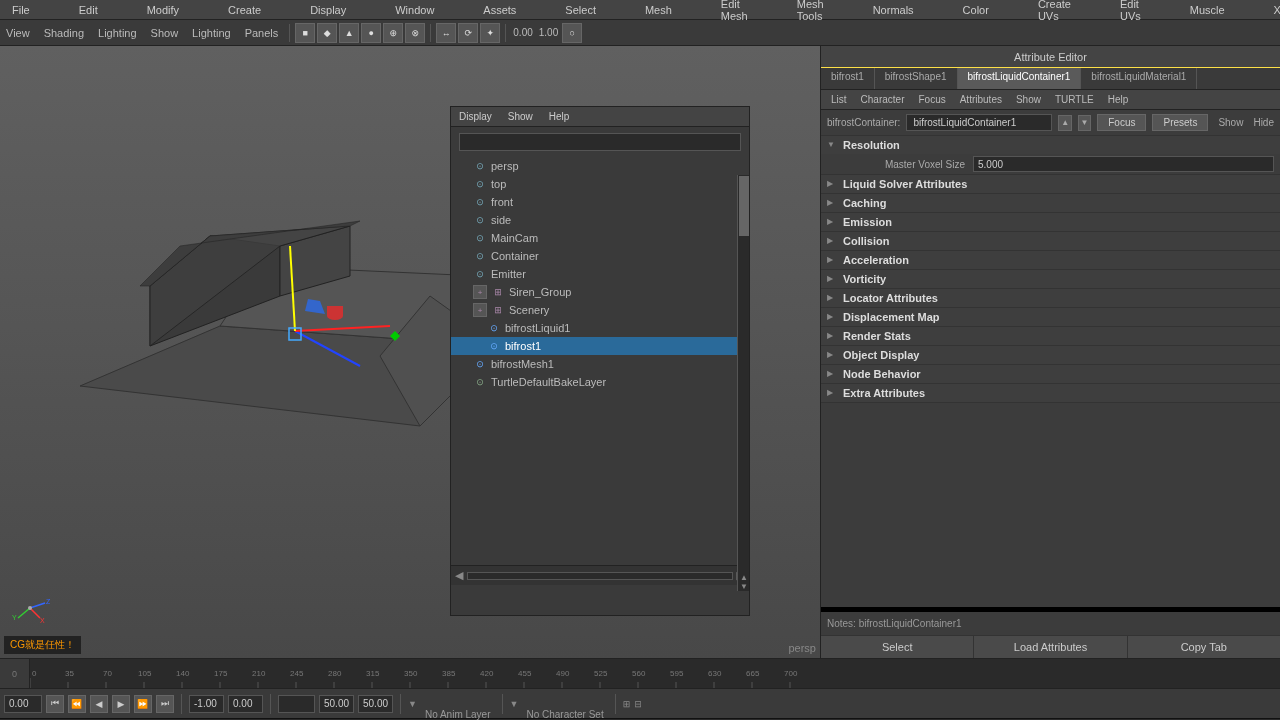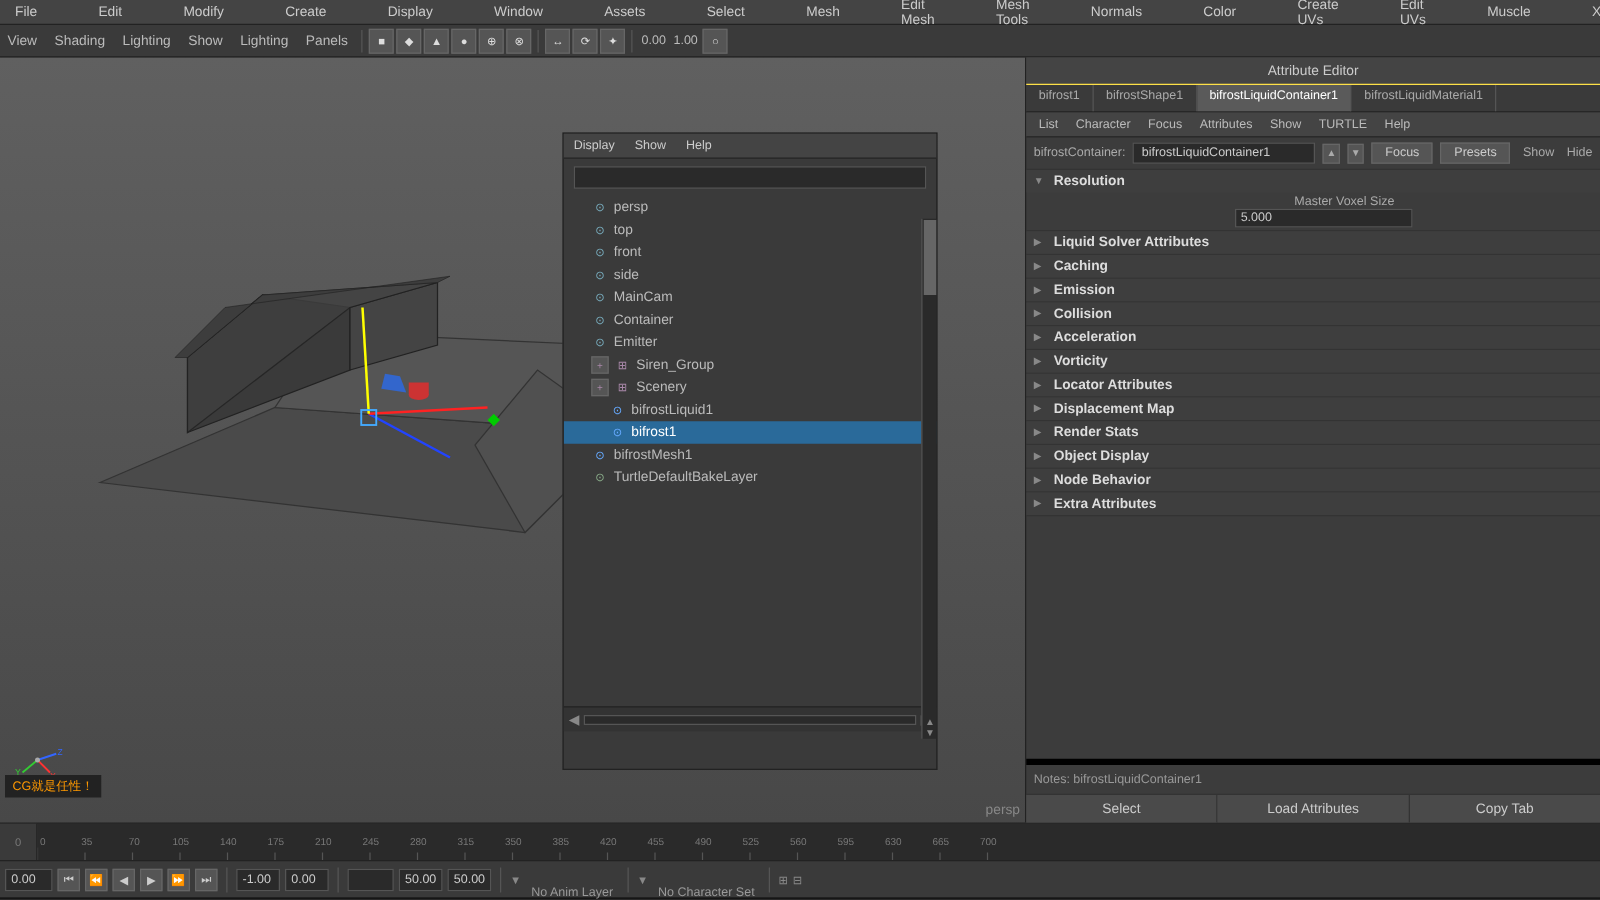--- a/index.html
+++ b/index.html
@@ -16,21 +16,21 @@
     .toolbar-btn { width: 20px; height: 20px; background: #555; border: 1px solid #666; display: flex; align-items: center; justify-content: center; font-size: 9px; cursor: pointer; color: #ddd; }
 
     
     #main { display: flex; height: calc(720px - 20px - 26px - 30px - 30px - 16px); }
 
     
     #viewport { flex: 1; background: #555; position: relative; overflow: hidden; }
     #viewport-bg { width: 100%; height: 100%; background: linear-gradient(180deg, #606060 0%, #484848 100%); }
     .vp-label { position: absolute; color: #888; font-size: 11px; }
     #vp-persp { bottom: 4px; right: 4px; }
-    #vp-logo { position: absolute; bottom: 20px; left: 4px; background: #222; padding: 2px 6px; font-size: 10px; color: #f90; }
+    #vp-logo { position: absolute; bottom: 4px; left: 4px; background: #222; padding: 2px 6px; font-size: 10px; color: #f90; }
 
     
     #outliner { position: absolute; top: 60px; left: 450px; width: 300px; height: 510px; background: #3a3a3a; border: 1px solid #222; z-index: 10; }
     #outliner-title { background: #4a4a4a; height: 24px; display: flex; align-items: center; justify-content: center; font-size: 12px; color: #ccc; border-bottom: 1px solid #222; position: relative; }
     .win-btn { position: absolute; right: 4px; display: flex; gap: 2px; }
     .win-btn span { width: 14px; height: 14px; background: #666; border: 1px solid #555; display: flex; align-items: center; justify-content: center; font-size: 8px; cursor: pointer; }
     #outliner-menu { background: #444; height: 20px; display: flex; align-items: center; border-bottom: 1px solid #222; }
     #outliner-search { width: calc(100% - 8px); margin: 3px 4px; height: 18px; background: #2a2a2a; border: 1px solid #555; color: #ccc; font-size: 10px; padding: 0 4px; }
     #outliner-list { overflow-y: auto; height: calc(100% - 24px - 20px - 26px - 30px); }
     .ol-item { height: 18px; display: flex; align-items: center; padding-left: 8px; cursor: pointer; font-size: 11px; color: #bbb; }
@@ -55,21 +55,21 @@
     #ae-node-row { display: flex; align-items: center; padding: 4px 6px; border-bottom: 1px solid #333; gap: 6px; }
     #ae-node-label { font-size: 10px; color: #aaa; }
     #ae-node-value { background: #2a2a2a; border: 1px solid #555; color: #ccc; font-size: 10px; padding: 2px 6px; flex: 1; }
     .ae-side-btn { width: 16px; height: 16px; background: #555; border: 1px solid #666; display: flex; align-items: center; justify-content: center; cursor: pointer; font-size: 8px; color: #aaa; }
     .ae-action-btn { padding: 2px 10px; background: #555; border: 1px solid #666; color: #ccc; font-size: 10px; cursor: pointer; }
     #ae-attrs { flex: 1; overflow-y: auto; }
     .ae-section { border-bottom: 1px solid #333; }
     .ae-section-header { display: flex; align-items: center; padding: 3px 6px; cursor: pointer; background: #3e3e3e; }
     .ae-arrow { width: 10px; height: 10px; margin-right: 6px; color: #888; font-size: 8px; }
     .ae-section-title { font-size: 11px; color: #ddd; font-weight: bold; }
-    .ae-field-row { display: flex; align-items: center; padding: 2px 6px 2px 22px; flex-direction: column; }
+    .ae-field-row { display: flex; align-items: center; padding: 2px 6px 2px 22px; }
     .ae-field-label { width: 130px; font-size: 10px; color: #aaa; text-align: right; padding-right: 8px; }
     .ae-field-value { background: #2a2a2a; border: 1px solid #555; color: #ccc; font-size: 10px; padding: 1px 4px; flex: 1; height: 16px; }
     #ae-notes { padding: 6px; font-size: 10px; color: #999; border-top: 5px solid #000000; }
     #ae-bottom-btns { display: flex; border-top: 1px solid #333; }
     .ae-bottom-btn { flex: 1; padding: 5px; background: #4a4a4a; border: none; border-right: 1px solid #333; color: #ccc; font-size: 11px; cursor: pointer; text-align: center; }
     .ae-bottom-btn:last-child { border-right: none; }
 
     
     #timeline { height: 30px; background: #3a3a3a; border-top: 1px solid #222; display: flex; align-items: center; }
     #timeline-ruler { flex: 1; height: 100%; background: #2a2a2a; overflow: hidden; position: relative; display: flex; align-items: flex-end; }

